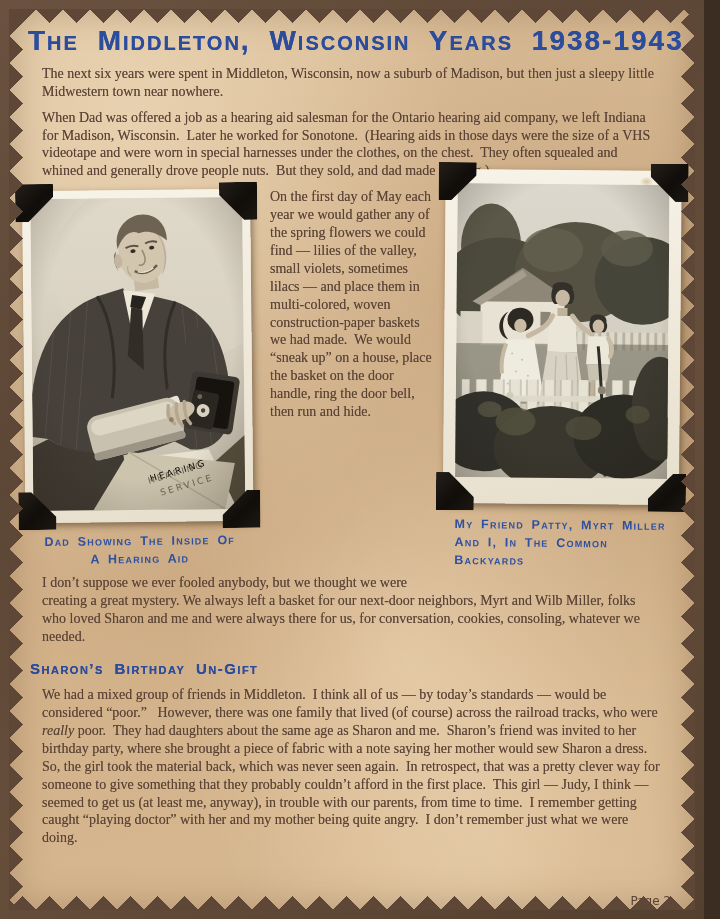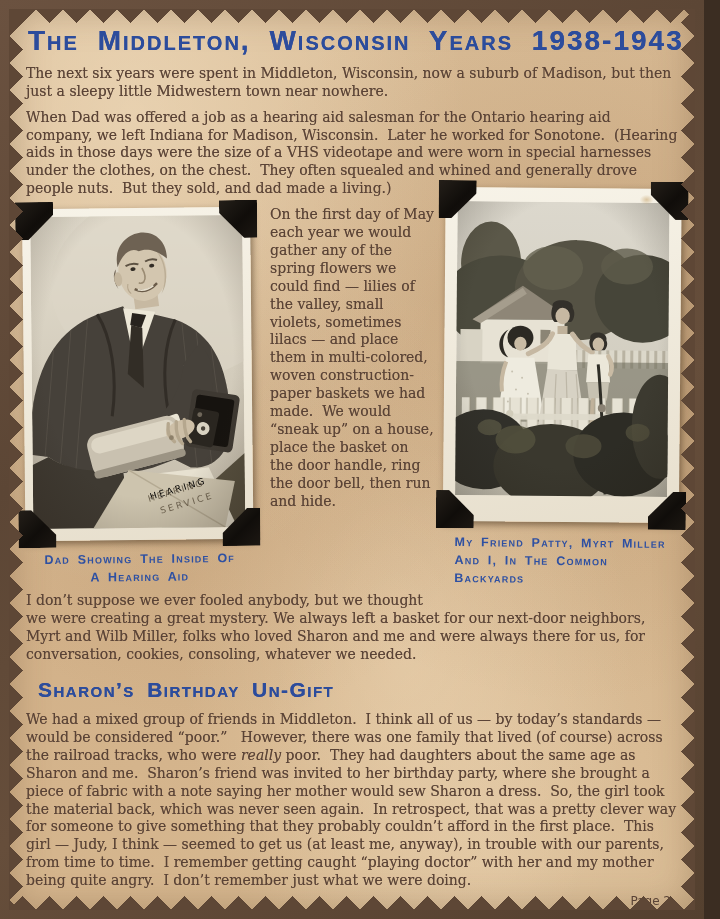--- a/index.html
+++ b/index.html
@@ -21,25 +21,25 @@
   .zz-bottom{bottom:0;left:0;right:0;height:14px;
     background:conic-gradient(from 135deg at 50% 0, #5e4736 90deg, rgba(0,0,0,0) 0) 0 0/27px 14px repeat-x;}
   .zz-left{top:0;bottom:0;left:0;width:14px;
     background:conic-gradient(from 225deg at 100% 50%, #5e4736 90deg, rgba(0,0,0,0) 0) 0 0/14px 27px repeat-y;}
   .zz-right{top:0;bottom:0;right:0;width:14px;
     background:conic-gradient(from 45deg at 0 50%, #5e4736 90deg, rgba(0,0,0,0) 0) 0 0/14px 27px repeat-y;}
 
   h1{margin:0 0 8px 2px;font-family:"Liberation Sans",sans-serif;font-weight:bold;
      font-variant:small-caps;font-size:28px;line-height:1.1;letter-spacing:2px;word-spacing:9px;
      color:#2c4c9c;white-space:nowrap;text-shadow:0 0 .4px #2c4c9c;}
-  h2{margin:14px 12px 9px;clear:both;font-family:"Liberation Sans",sans-serif;font-weight:bold;
-     font-variant:small-caps;font-size:21px;letter-spacing:1.5px;word-spacing:5px;
+  h2{margin:14px 4px 9px;clear:both;font-family:"Liberation Sans",sans-serif;font-weight:bold;
+     font-variant:small-caps;font-size:15px;letter-spacing:1.5px;word-spacing:5px;
      color:#2c4c9c;white-space:nowrap;text-shadow:0 0 .4px #2c4c9c;}
-  p.body{margin:0 0 8px;font-size:14px;line-height:1.28;color:#5a4336;white-space:pre-wrap;
-     text-shadow:0 0 .3px rgba(90,67,54,.6);}
+  p.body{margin:0 16px 8px;font-size:14px;line-height:1.28;color:#5a4336;white-space:pre-wrap;
+     text-shadow:0 0 .3px rgba(90,67,54,.6);font-family:Liberation Serif, serif;}
   p.body em{font-style:italic;}
   .clear-left{clear:left;}
 
   figure{margin:0;position:relative;}
   .fig1{float:left;width:228px;margin:2px 18px 6px -2px;transform:rotate(-0.6deg);}
   .fig2{float:right;width:236px;margin:-18px -2px 4px 10px;transform:rotate(0.5deg);}
   .print{position:relative;background:linear-gradient(172deg,#f7f3e8,#e7dfcd);
      box-shadow:2px 3px 7px rgba(48,30,12,.5);}
   .print1{padding:8px 8px 12px;}
   .print2{padding:14px 12px 26px;}

